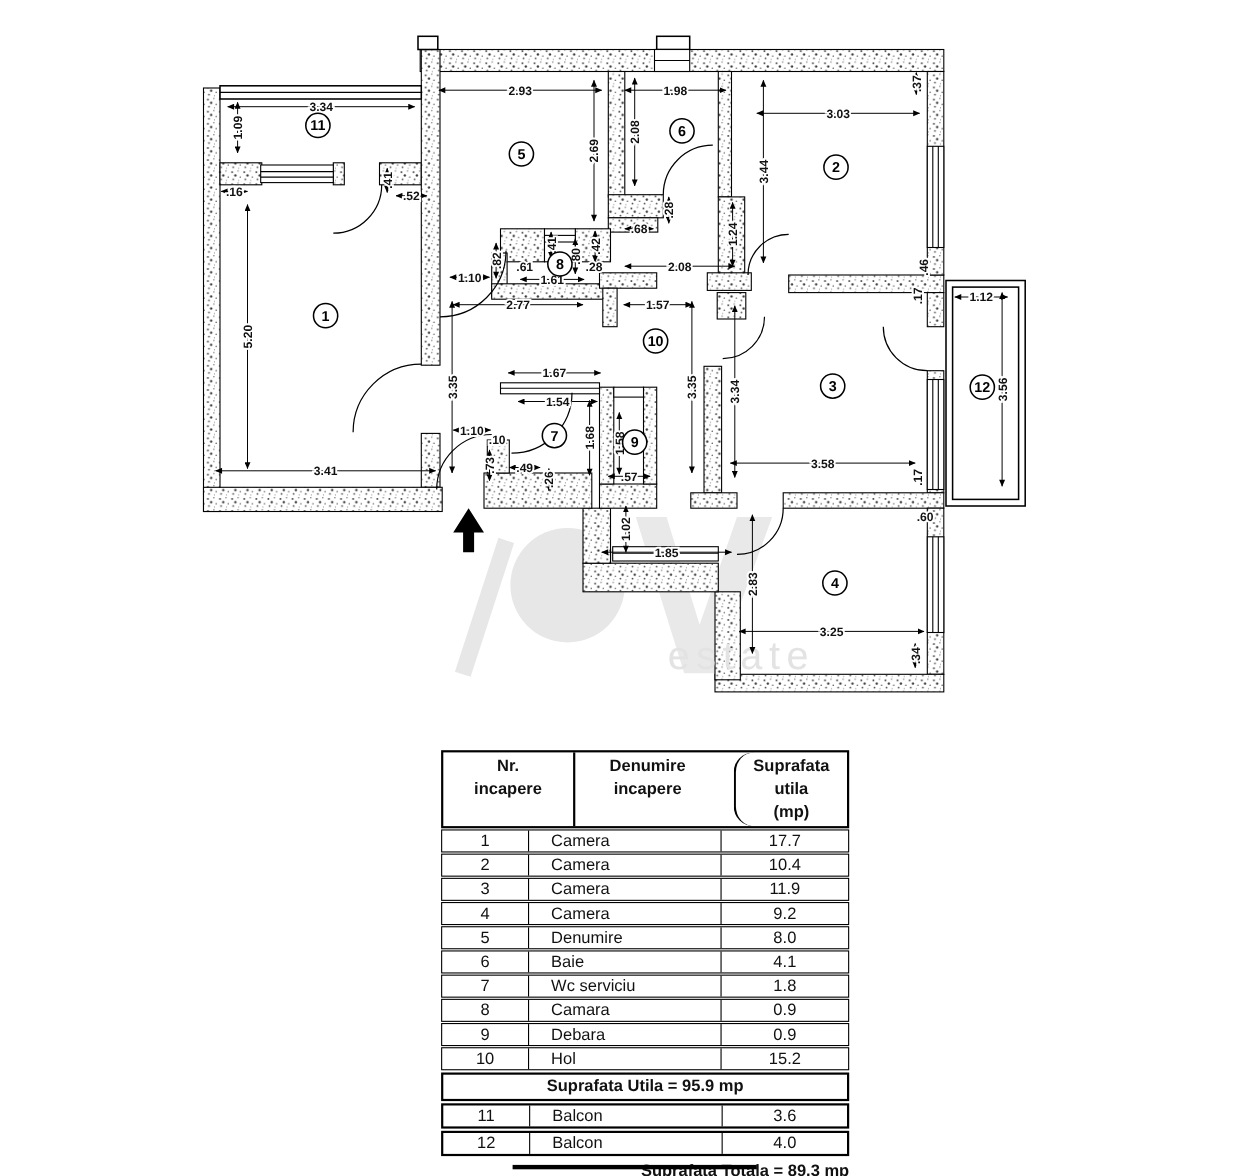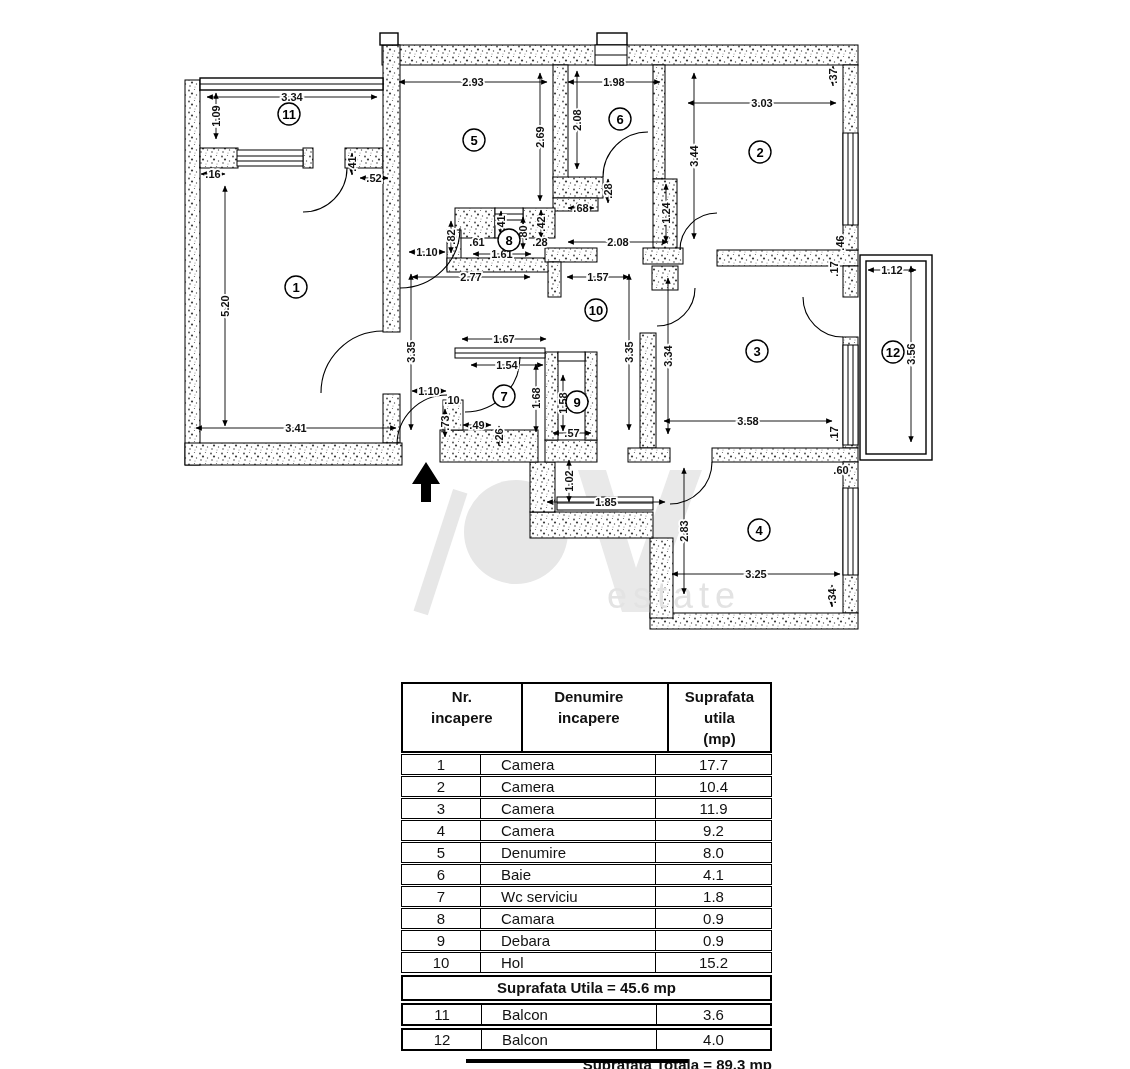--- a/index.html
+++ b/index.html
@@ -17,21 +17,21 @@
   .roomcirc{fill:#fff;stroke:#000;stroke-width:1.4;}
   .roomnum{font:bold 13px "Liberation Sans",sans-serif;fill:#000;text-anchor:middle;}
   .wm{opacity:1;}
   .wmtext{font:36px "Liberation Sans",sans-serif;fill:#e3e3e3;letter-spacing:6px;}
   
   .tbl{position:absolute;left:401px;top:682px;width:371px;font-size:15px;}
   .hdr{display:flex;border:2px solid #000;font-weight:bold;text-align:center;background:#fff;}
   .hdr .hc{padding:2px 16px;line-height:21px;margin-left:12px;}
   .hc1{width:78px;}
   .hc2{width:175px;border-left:2px solid #000;}
-  .hc3{flex:1;border-left:2px solid #000;}
+  .hc3{flex:1;border-left:2px solid #000;border-radius:18px;}
   .row{display:flex;border:1.5px solid #000;margin-top:1px;height:19px;line-height:19px;background:#fff;}
   .row .c1{width:78px;text-align:center;}
   .row .c2{width:175px;border-left:1.5px solid #000;padding-left:20px;box-sizing:border-box;}
   .row .c3{flex:1;border-left:1.5px solid #000;text-align:center;}
   .balc .row{border-width:2.2px;margin-top:2px;}
   .balc .row .c2,.balc .row .c3{border-left-width:1.5px;}
   .sumrow{border:2.5px solid #000;margin-top:2px;height:22px;line-height:22px;
     text-align:center;font-weight:bold;background:#fff;}
   .totrow{margin-top:3px;height:22px;line-height:22px;text-align:right;font-weight:bold;}
   .partline{position:absolute;left:466px;top:1059px;width:222px;height:4px;background:#000;}
@@ -475,21 +475,21 @@
           <div class="c1">9</div>
           <div class="c2">Debara</div>
           <div class="c3">0.9</div>
         </div>
         <div class="row">
           <div class="c1">10</div>
           <div class="c2">Hol</div>
           <div class="c3">15.2</div>
         </div>
       </div>
-  <div class="sumrow">Suprafata Utila = 45.6 mp</div>
+  <div class="sumrow">Suprafata Utila = 95.9 mp</div>
   <div class="balc">
         <div class="row">
           <div class="c1">11</div>
           <div class="c2">Balcon</div>
           <div class="c3">3.6</div>
         </div>
         <div class="row">
           <div class="c1">12</div>
           <div class="c2">Balcon</div>
           <div class="c3">4.0</div>

